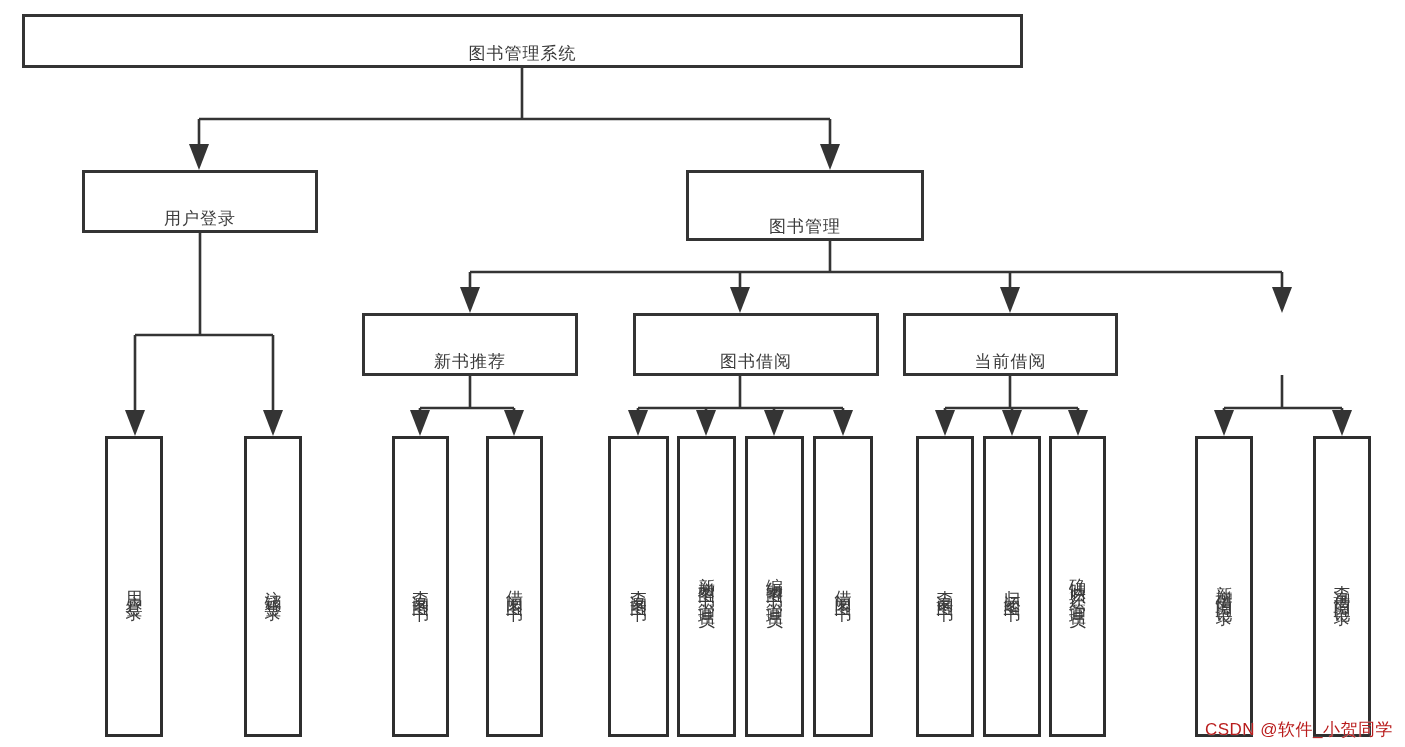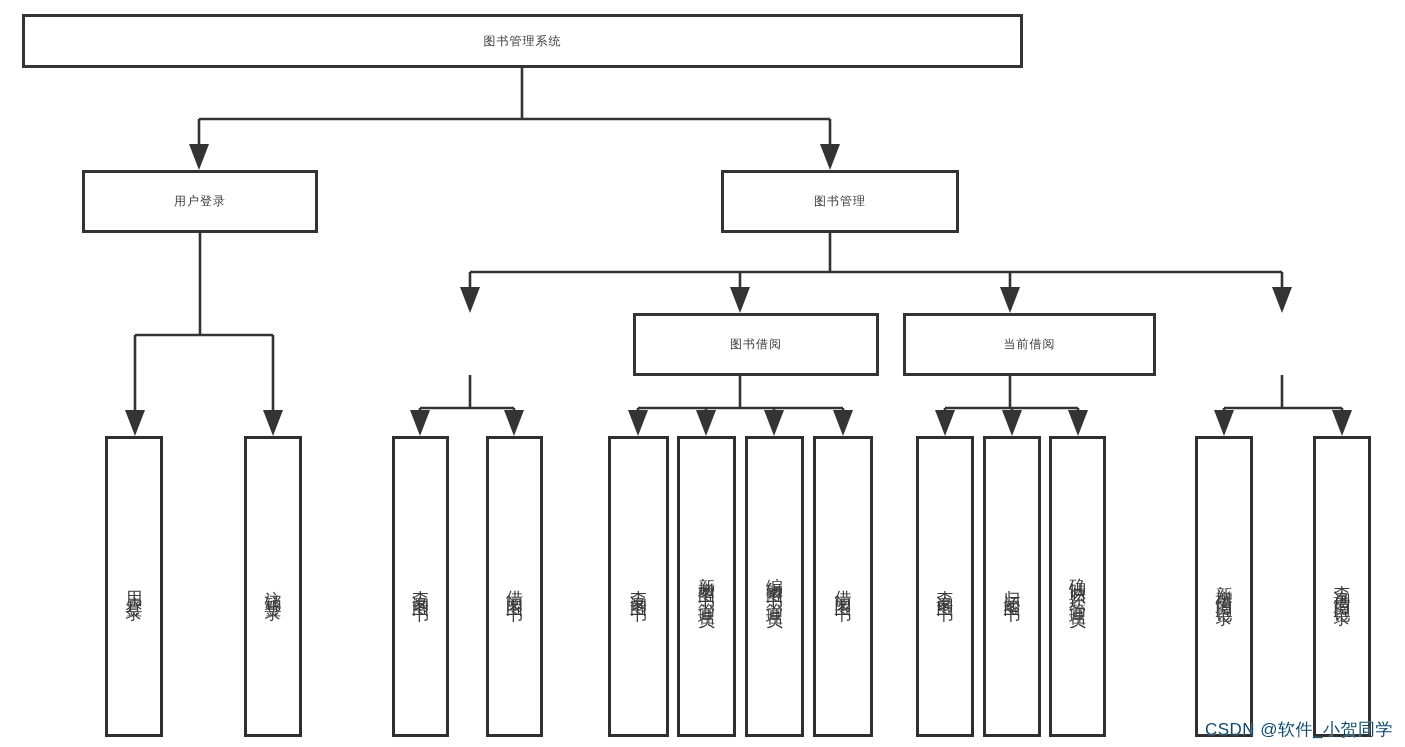--- a/index.html
+++ b/index.html
@@ -9,23 +9,23 @@
     background:#ffffff;
     font-family:"Liberation Sans","DejaVu Sans",sans-serif;
     overflow:hidden;
   }
   .wires{position:absolute;left:0;top:0;width:1405px;height:747px;}
   .node{
     position:absolute;
     box-sizing:border-box;
     border:3px solid #343434;
     background:#ffffff;
-    display:flex;align-items:center;justify-content:center;
+    display:flex;align-items:flex-end;justify-content:center;
     color:#3a3a3a;
-    font-size:12px;
+    font-size:17px;
     letter-spacing:1px;
     z-index:2;
   }
   .leaf{
     position:absolute;
     box-sizing:border-box;
     border:3px solid #2f2f2f;
     background:#ffffff;
     display:flex;align-items:center;justify-content:center;
     color:#3a3a3a;
@@ -36,21 +36,21 @@
     writing-mode:vertical-rl;
     text-orientation:mixed;
     letter-spacing:5px;
     line-height:1;
     white-space:nowrap;
   }
   .watermark{
     position:absolute;
     right:12px;bottom:6px;
     font-size:17px;
-    color:#0c4a6e;
+    color:#b91c1c;
     text-shadow:0 0 1px #ffffff;
     z-index:3;
     letter-spacing:0.5px;
   }
 </style>
 </head>
 <body>
 
 <div class="stage">
 
@@ -85,28 +85,31 @@
     </g>
   </svg>
 
   <div class="node" style="left:22px;top:14px;width:1001px;height:54px;">
     <span>图书管理系统</span>
   </div>
 
   <div class="node" style="left:82px;top:170px;width:236px;height:63px;">
     <span>用户登录</span>
   </div>
-  <div class="node" style="left:721px;top:170px;width:238px;height:63px;font-family:Liberation Mono, monospace;">
+  <div class="node" style="left:686px;top:170px;width:238px;height:71px;font-family:Liberation Mono, monospace;">
     <span>图书管理</span>
   </div>
 
+  <div class="node" style="left:362px;top:313px;width:216px;height:63px;">
+    <span>新书推荐</span>
+  </div>
   <div class="node" style="left:633px;top:313px;width:246px;height:63px;">
     <span>图书借阅</span>
   </div>
-  <div class="node" style="left:903px;top:313px;width:253px;height:63px;">
+  <div class="node" style="left:903px;top:313px;width:215px;height:63px;">
     <span>当前借阅</span>
   </div>
 
   <div class="leaf" style="left:105px;top:436px;width:58px;height:301px;">
     <span>用户登录</span>
   </div>
   <div class="leaf" style="left:244px;top:436px;width:58px;height:301px;">
     <span>注销登录</span>
   </div>
 

